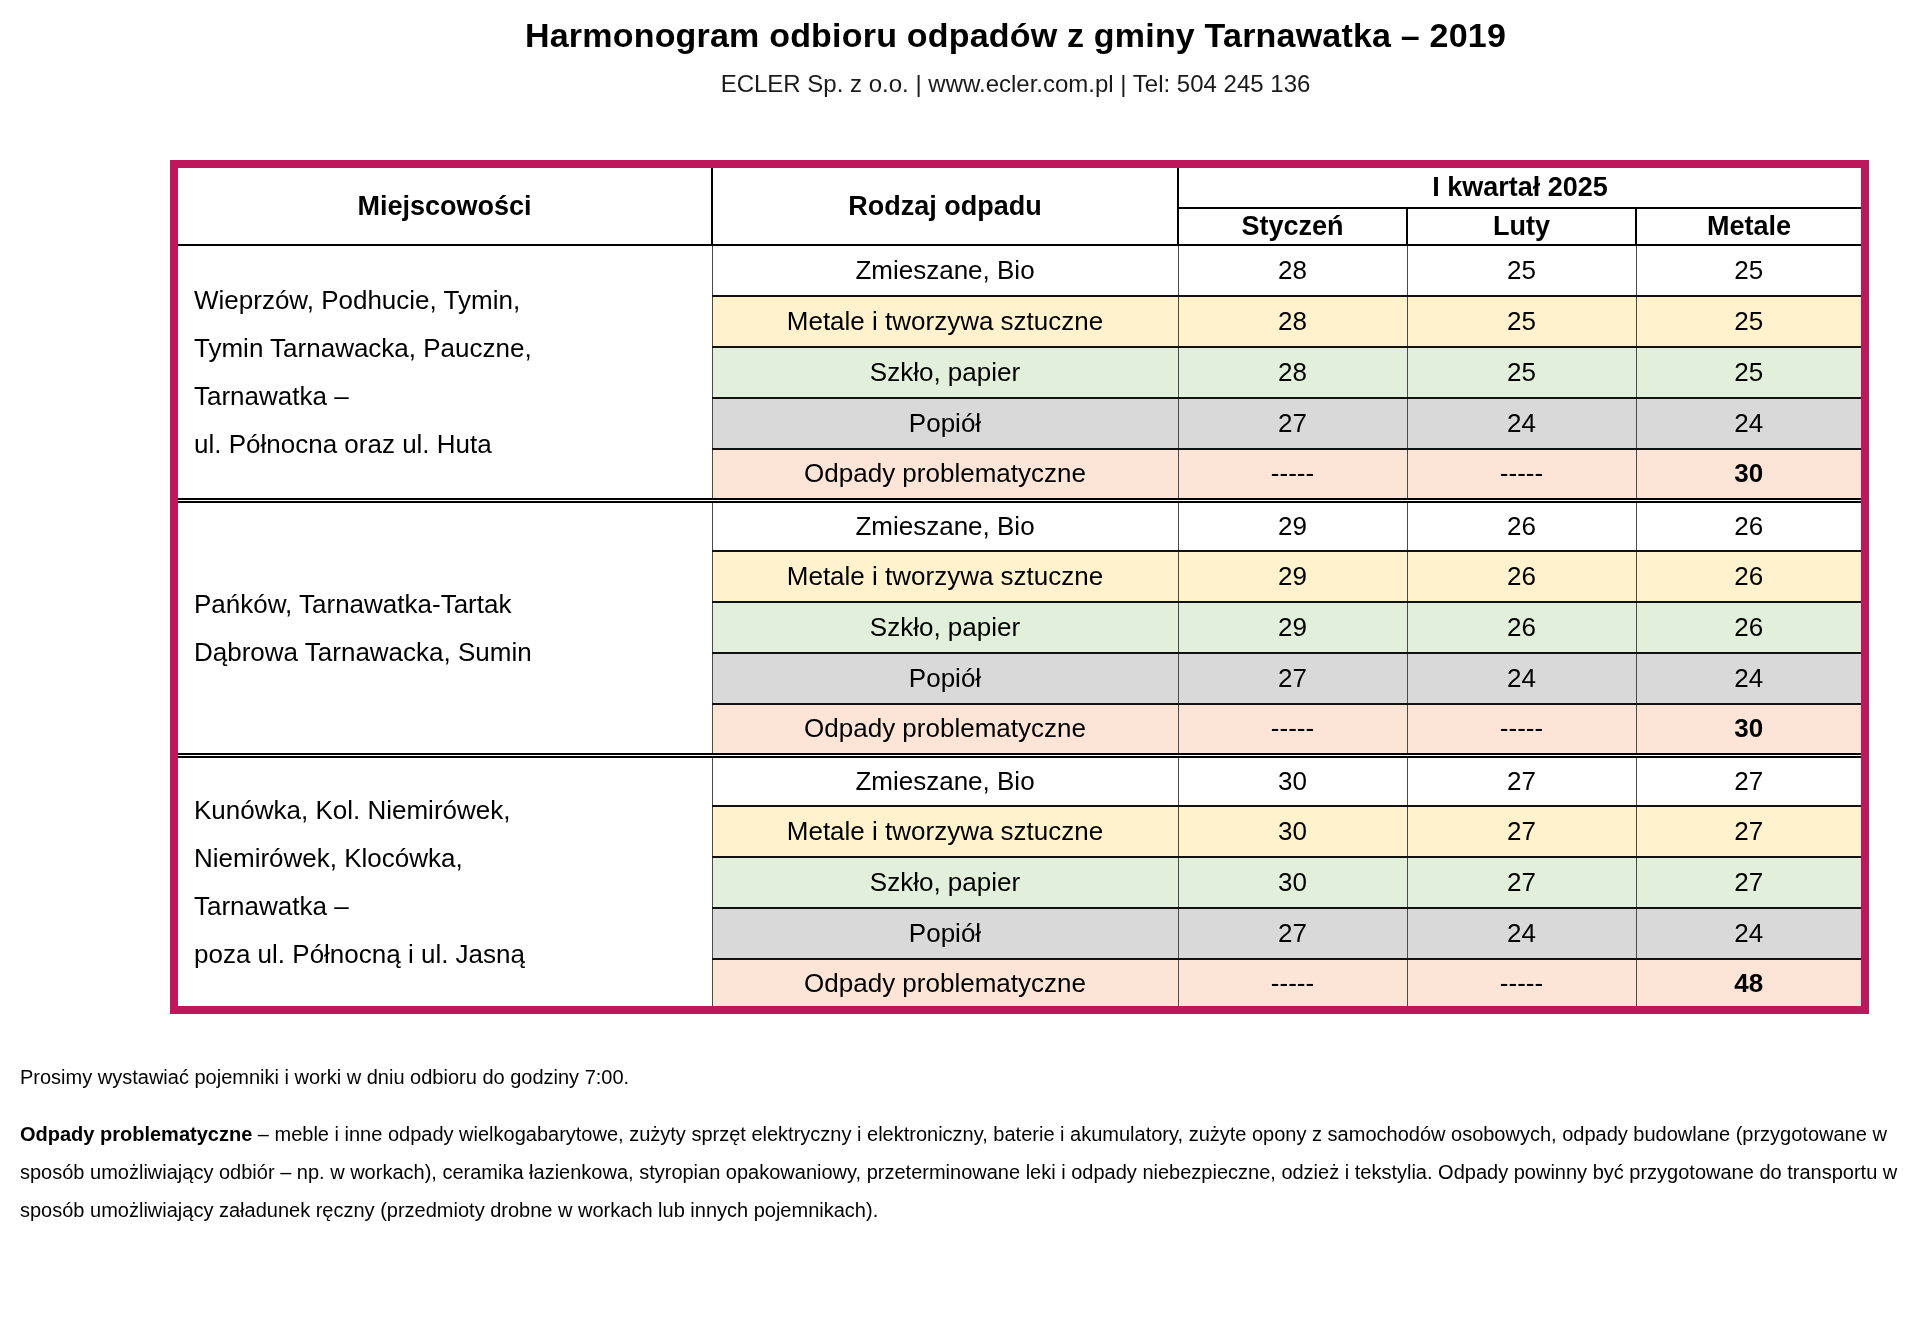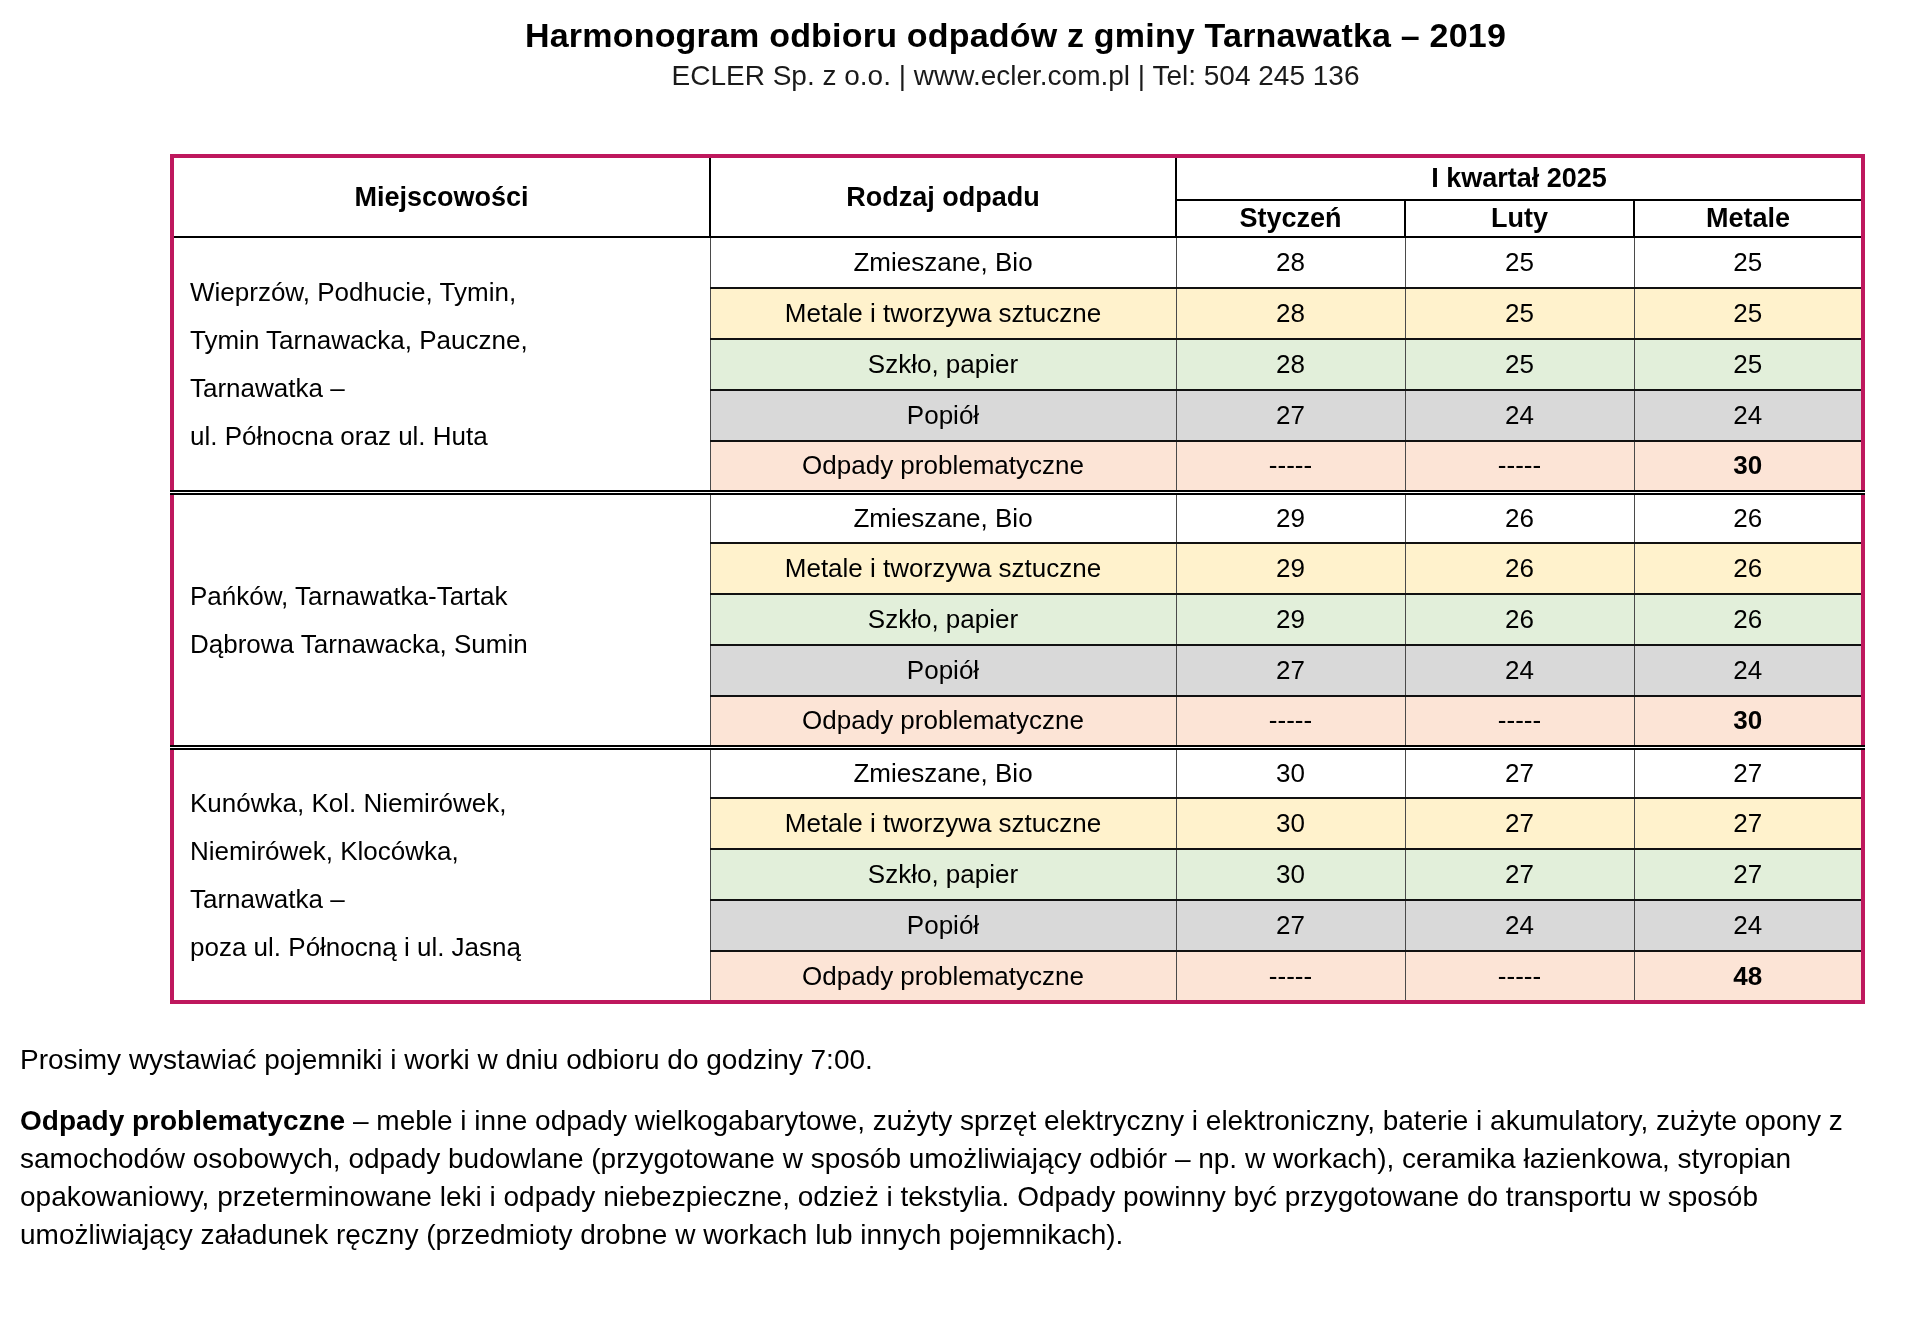--- a/index.html
+++ b/index.html
@@ -17,30 +17,30 @@
     width: 1691px;
     text-align: center;
   }
   .title {
     padding-top: 16px;
     font-size: 34px;
     font-weight: bold;
     letter-spacing: 0.2px;
   }
   .subtitle {
-    margin-top: 5px;
-    font-size: 28px;
+    margin-top: 15px;
+    font-size: 24px;
     color: #1a1a1a;
   }
   table.schedule {
     border-collapse: collapse;
     table-layout: fixed;
     margin: 62px 12px 0 170px;
     width: 1691px;
-    border: 4px solid #be185d;
+    border: 8px solid #be185d;
   }
   col.c-loc   { width: 538px; }
   col.c-waste { width: 466px; }
   col.c-month { width: 229px; }
   th {
     font-size: 27px;
     font-weight: bold;
     text-align: center;
     vertical-align: middle;
     border: 2px solid #000;
@@ -65,22 +65,22 @@
     text-align: left;
     padding-left: 16px;
     border-left: 2px solid #000;
   }
   .loc-line { line-height: 48px; white-space: nowrap; }
   tr.group-start > td, td.group-start {
     border-top: 5px double #000;
   }
   td.bold { font-weight: bold; }
   .footer {
-    margin: 40px 20px 0 20px;
-    font-size: 28px;
+    margin: 52px 20px 0 20px;
+    font-size: 20px;
     color: #000;
   }
   .note1 { margin: 0 0 26px 0; }
   .note2 { margin: 0; line-height: 38px; text-align: left; }
   .note2 .lead { font-weight: bold; }
 </style>
 </head>
 <body>
 
 <div class="head-wrap">

